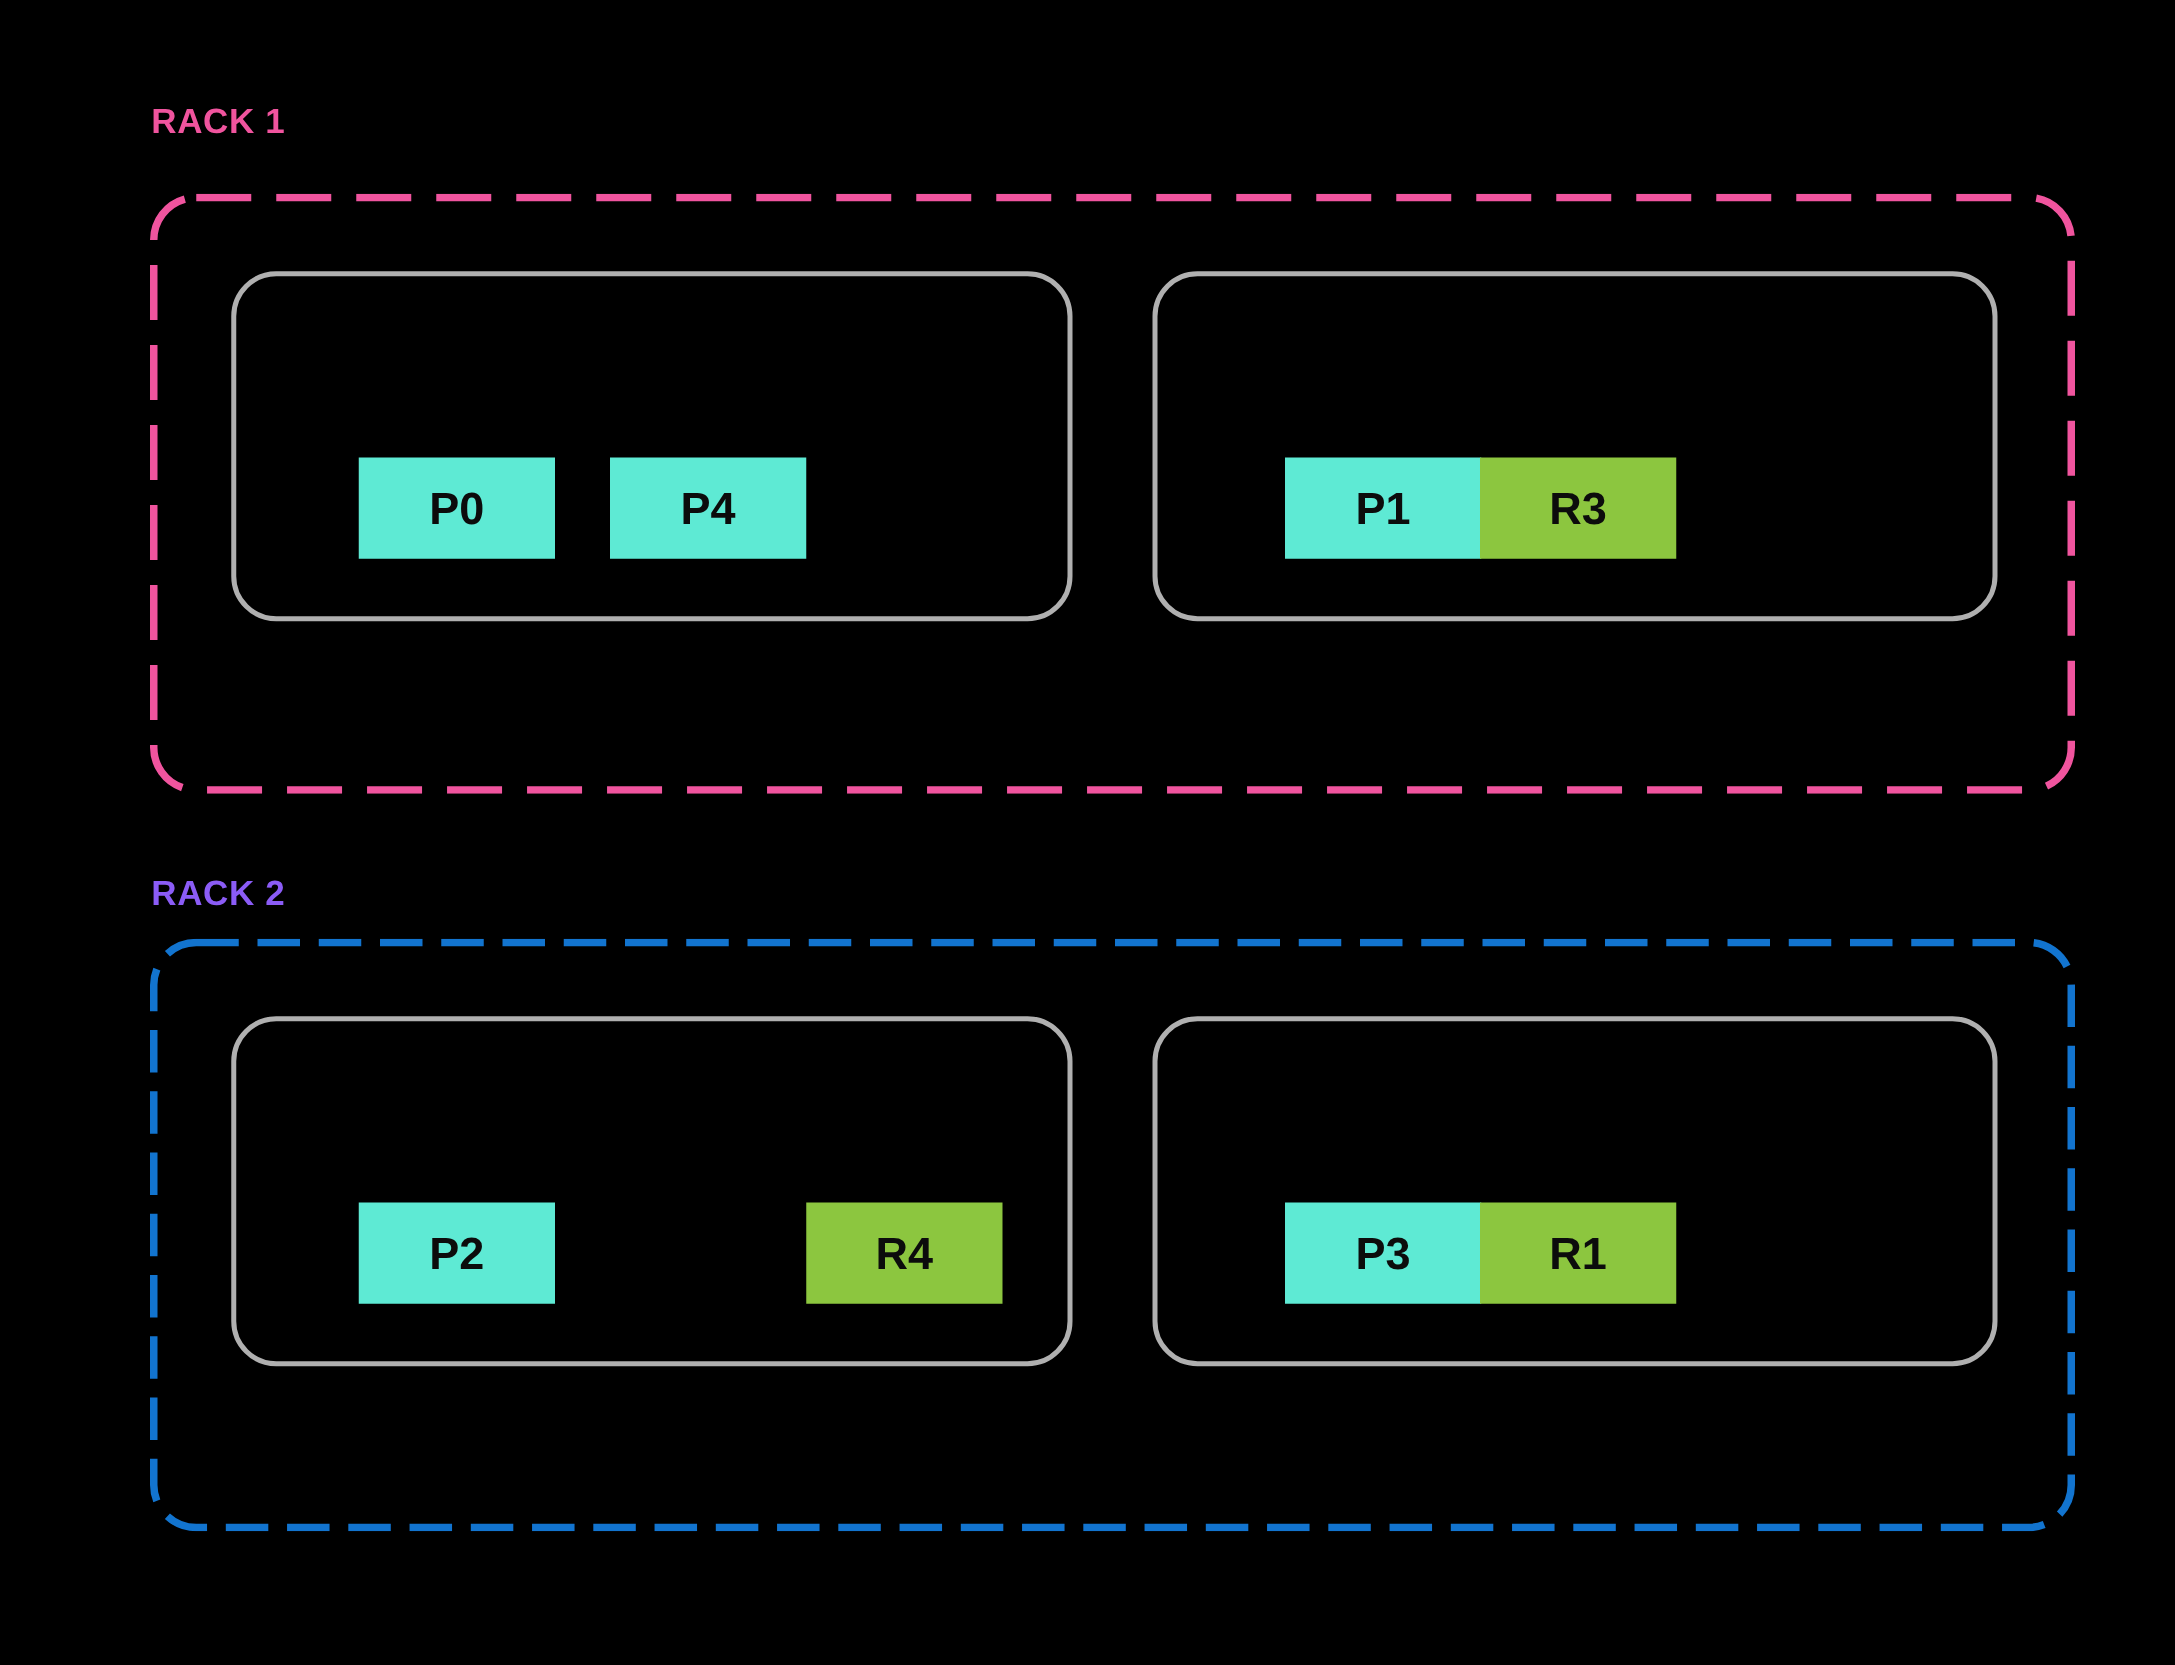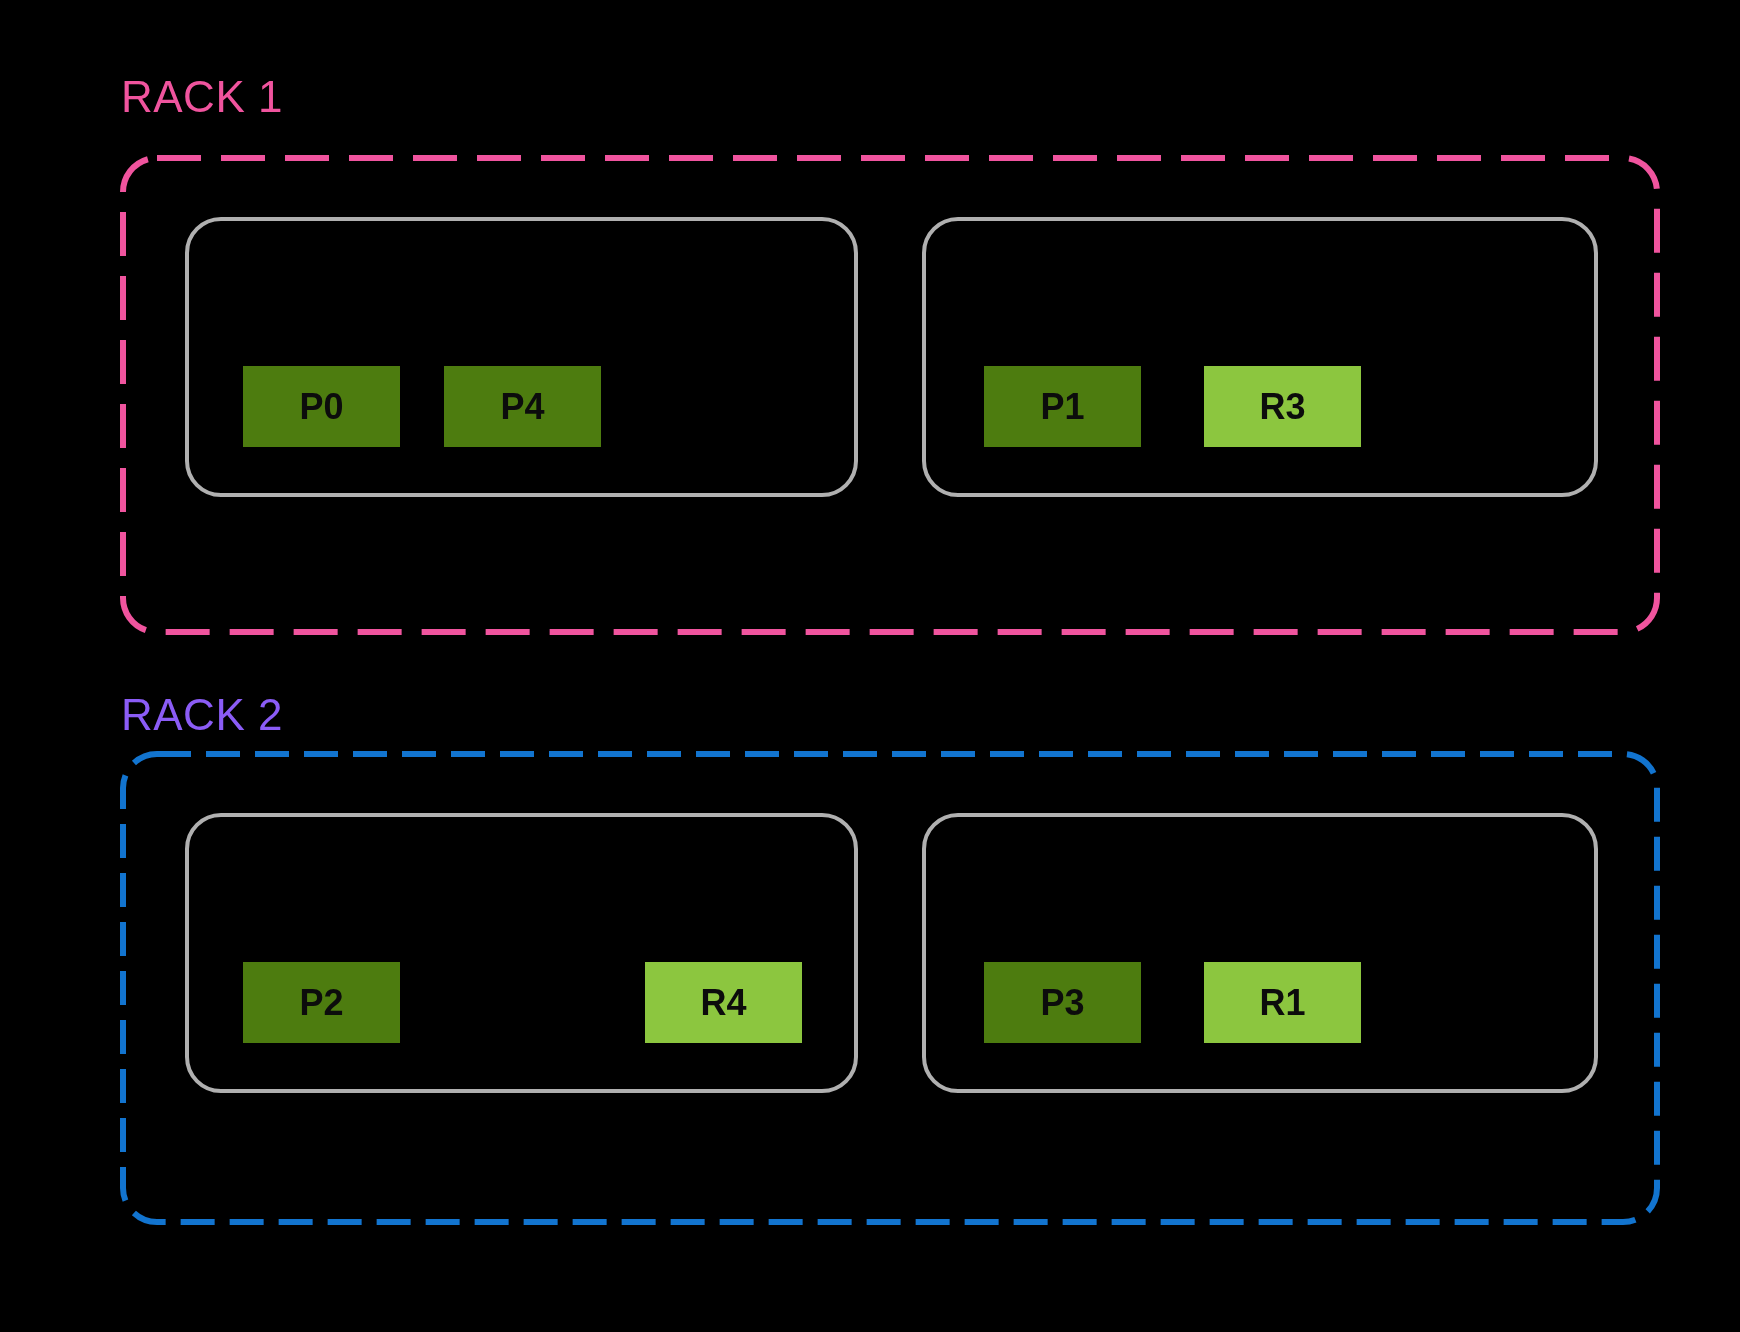--- a/index.html
+++ b/index.html
@@ -11,23 +11,23 @@
     position: relative;
     width: 1740px;
     height: 1332px;
     background: #000000;
     overflow: hidden;
     font-family: "Liberation Sans", sans-serif;
   }
   .rack-label {
     position: absolute;
     left: 121px;
-    font-size: 44px;
+    font-size: 28px;
     line-height: 34px;
-    font-weight: 400;
+    font-weight: 700;
     letter-spacing: 0.5px;
     white-space: nowrap;
   }
   .rack1-label { top: 80px;  color: #F0549E; }
   .rack2-label { top: 698px; color: #8b5cf6; }
 
   .rack {
     position: absolute;
     left: 120px;
     width: 1540px;
@@ -59,28 +59,28 @@
     width: 157px;
     height: 81px;
     display: flex;
     align-items: center;
     justify-content: center;
     font-size: 36px;
     font-weight: 700;
     color: #0C0C0C;
     user-select: none;
   }
-  .slot[data-type="primary"] { background: #4d7c0f; }
+  .slot[data-type="primary"] { background: #5eead4; margin-left: 44px; }
   .slot[data-type="replica"] { background: #8CC63F; }
 
   .s1 { left: 54px; }
   .s2 { left: 255px; }
   .s3 { left: 456px; }
   .t1 { left: 58px; }
-  .t2 { left: 258px; margin-left: 20px; }
+  .t2 { left: 258px; }
 </style>
 </head>
 <body>
 
 <div class="canvas">
 
   <div class="rack-label rack1-label">RACK 1</div>
 
   <div class="rack rack1">
     <svg class="rack-border" width="1540" height="480" viewBox="0 0 1540 480">

